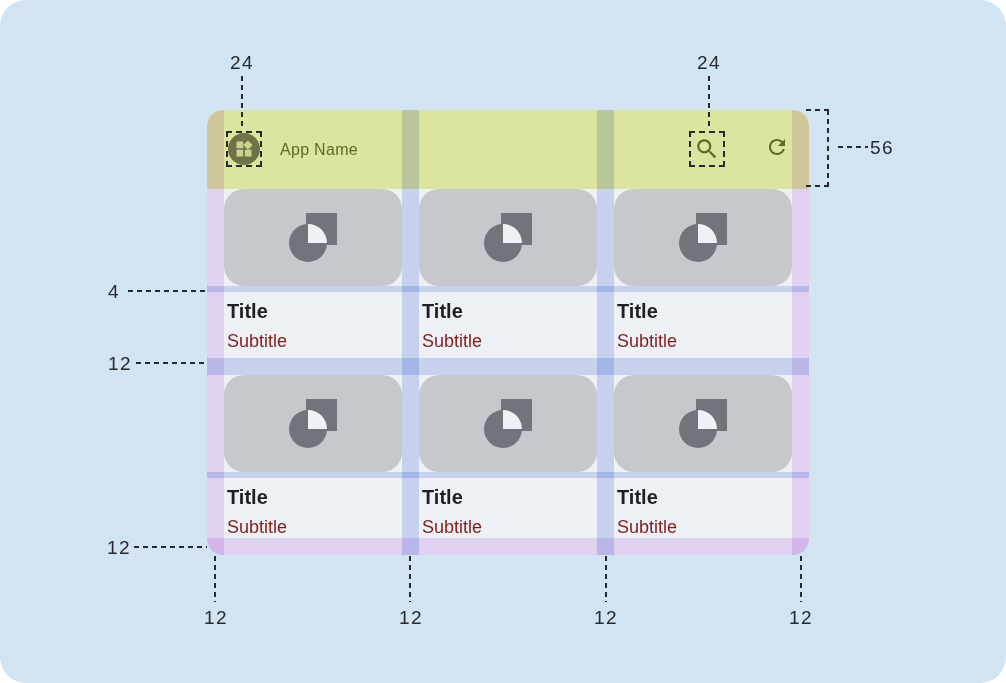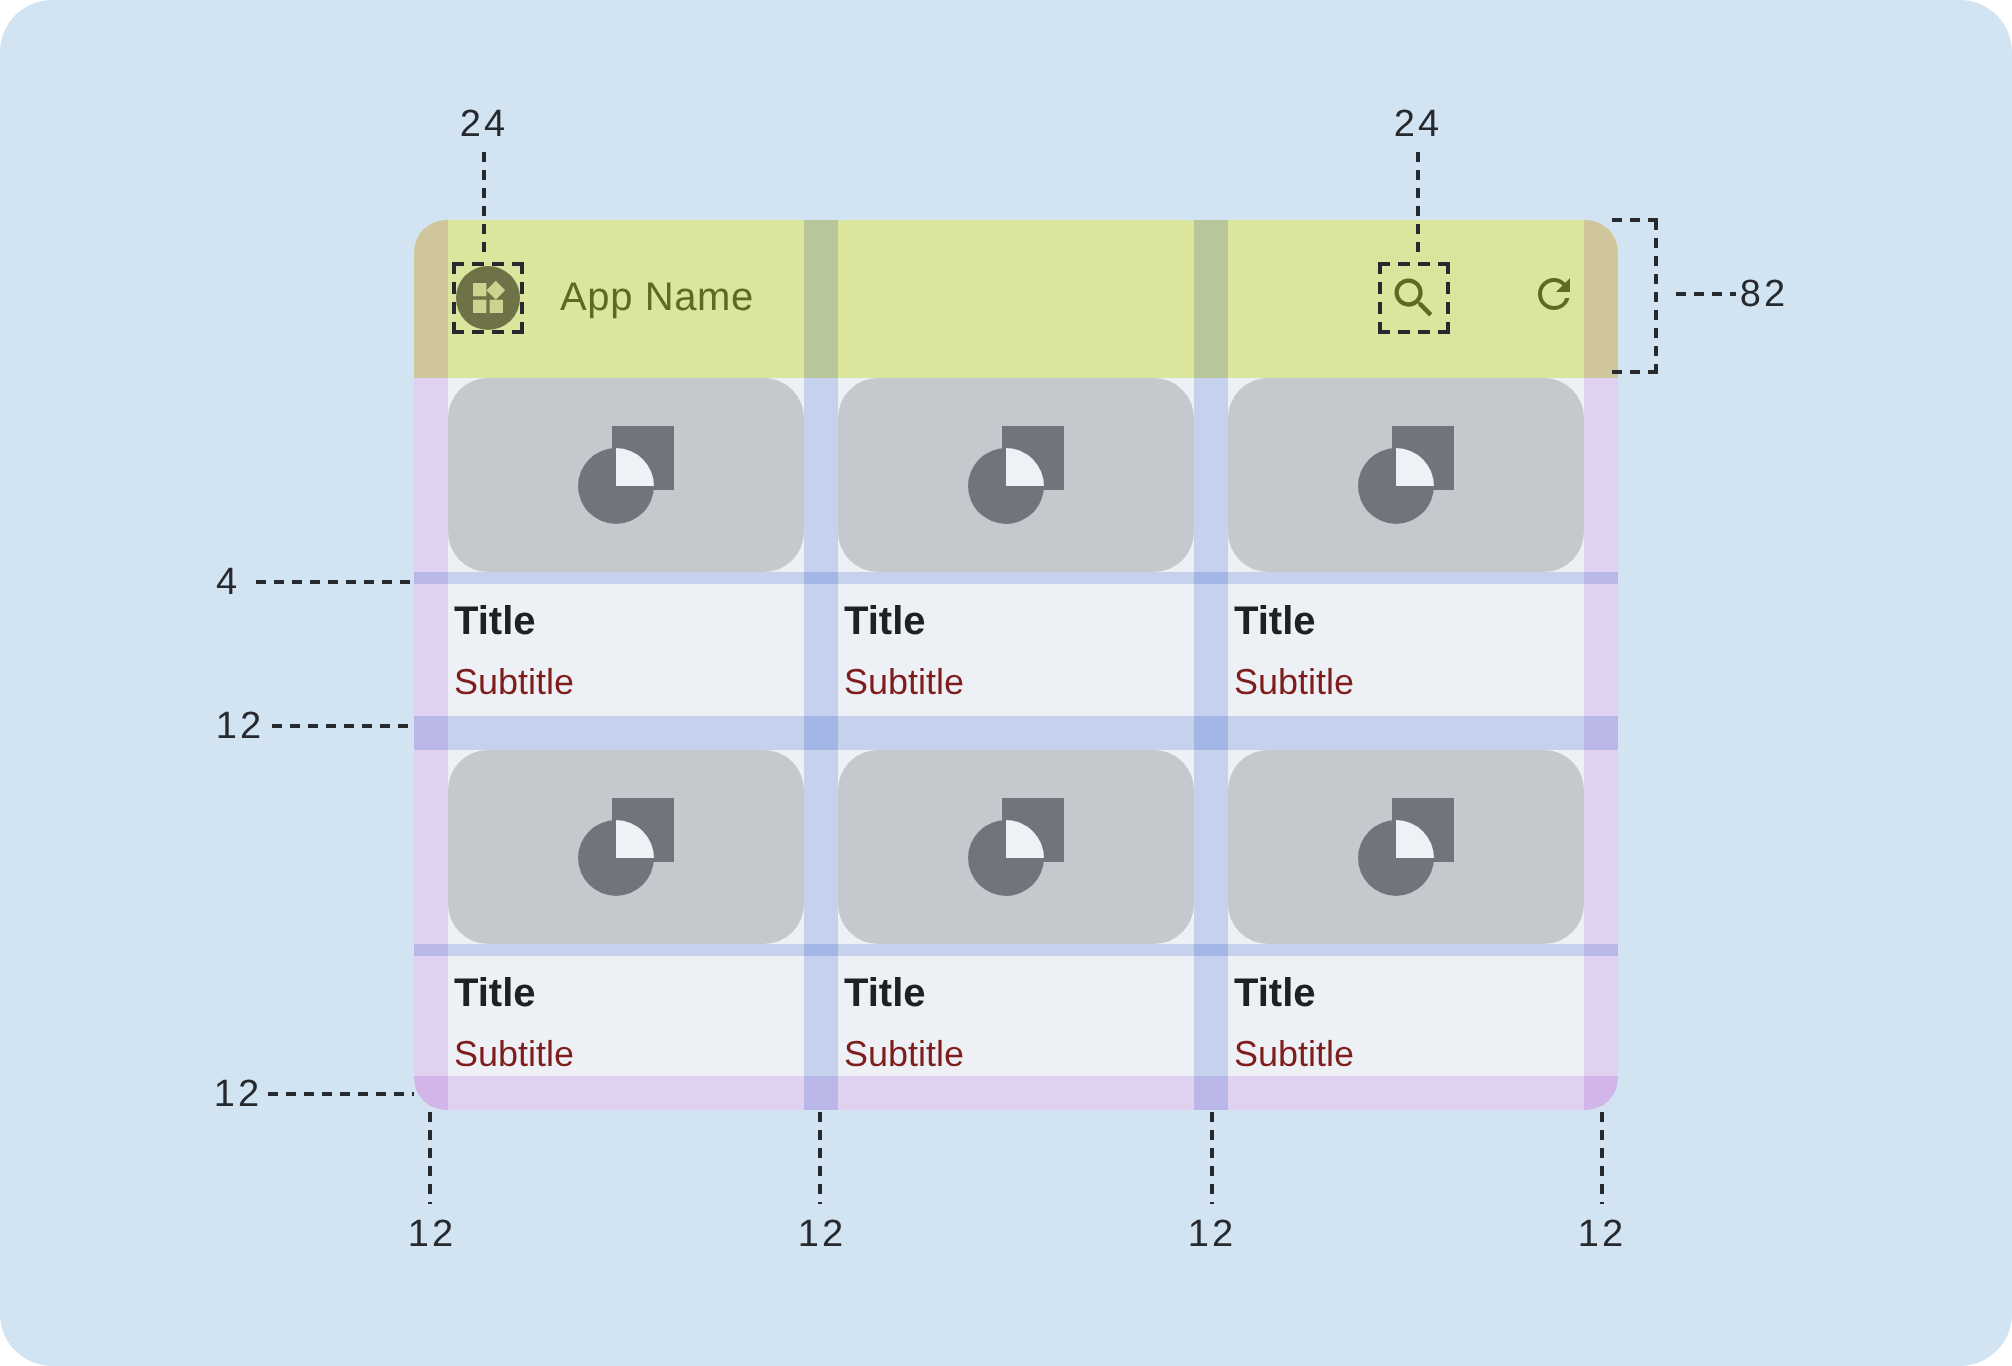--- a/index.html
+++ b/index.html
@@ -3,21 +3,21 @@
 <meta charset="utf-8">
 <style>
   html,body{margin:0;padding:0;background:#ffffff;font-family:"Liberation Sans",sans-serif;}
   .canvas{position:relative;width:1006px;height:683px;background:#d2e4f2;border-radius:26px;overflow:hidden;}
 
   
   .window{position:absolute;left:207px;top:110px;width:602px;height:445px;background:#edf0f4;border-radius:16px;overflow:hidden;}
   .appbar{position:absolute;left:0;top:0;width:602px;height:79px;background:#dce59e;}
   .appicon-box{position:absolute;left:19px;top:21px;width:36px;height:36px;border:2px dashed #26292e;box-sizing:border-box;display:flex;align-items:center;justify-content:center;}
   .appicon-circle{width:32px;height:32px;border-radius:50%;background:#6e7246;display:flex;align-items:center;justify-content:center;}
-  .appbar-title{position:absolute;left:73px;top:0;height:79px;display:flex;align-items:center;font-size:20px;font-weight:500;letter-spacing:.3px;color:#5c6b22;}
+  .appbar-title{position:absolute;left:73px;top:0;height:79px;display:flex;align-items:center;font-size:16px;font-weight:500;letter-spacing:.3px;color:#5c6b22;}
   .search-box{position:absolute;left:482px;top:21px;width:36px;height:36px;border:2px dashed #26292e;box-sizing:border-box;display:flex;align-items:center;justify-content:center;}
   .refresh-wrap{position:absolute;left:558px;top:25px;width:24px;height:24px;}
 
   
   .card{position:absolute;width:178px;}
   .card-image{width:178px;height:97px;background:#c5c9ce;border-radius:20px;display:flex;align-items:center;justify-content:center;}
   .card-text{margin-top:6px;padding:7px 0 0 3px;}
   .card-title{font-size:20px;font-weight:bold;color:#1d2025;line-height:24px;}
   .card-subtitle{font-size:18px;color:#7f1d1d;line-height:22px;margin-top:7px;}
 
@@ -159,21 +159,21 @@
   <div class="dim" style="left:242px;top:63px;">24</div>
   <div class="dash-v" style="left:241px;top:76px;height:53px;"></div>
 
   <div class="dim" style="left:709px;top:63px;">24</div>
   <div class="dash-v" style="left:708px;top:76px;height:53px;"></div>
 
   <div class="dash-h" style="left:806px;top:109px;width:26px;"></div>
   <div class="dash-v" style="left:827px;top:110px;height:76px;"></div>
   <div class="dash-h" style="left:806px;top:185px;width:26px;"></div>
   <div class="dash-h" style="left:838px;top:146px;width:30px;"></div>
-  <div class="dim" style="left:882px;top:148px;">82</div>
+  <div class="dim" style="left:882px;top:148px;">56</div>
 
   <div class="dim" style="left:114px;top:292px;">4</div>
   <div class="dash-h" style="left:128px;top:290px;width:79px;"></div>
 
   <div class="dim" style="left:120px;top:364px;">12</div>
   <div class="dash-h" style="left:136px;top:362px;width:71px;"></div>
 
   <div class="dim" style="left:119px;top:548px;">12</div>
   <div class="dash-h" style="left:134px;top:546px;width:73px;"></div>
 

